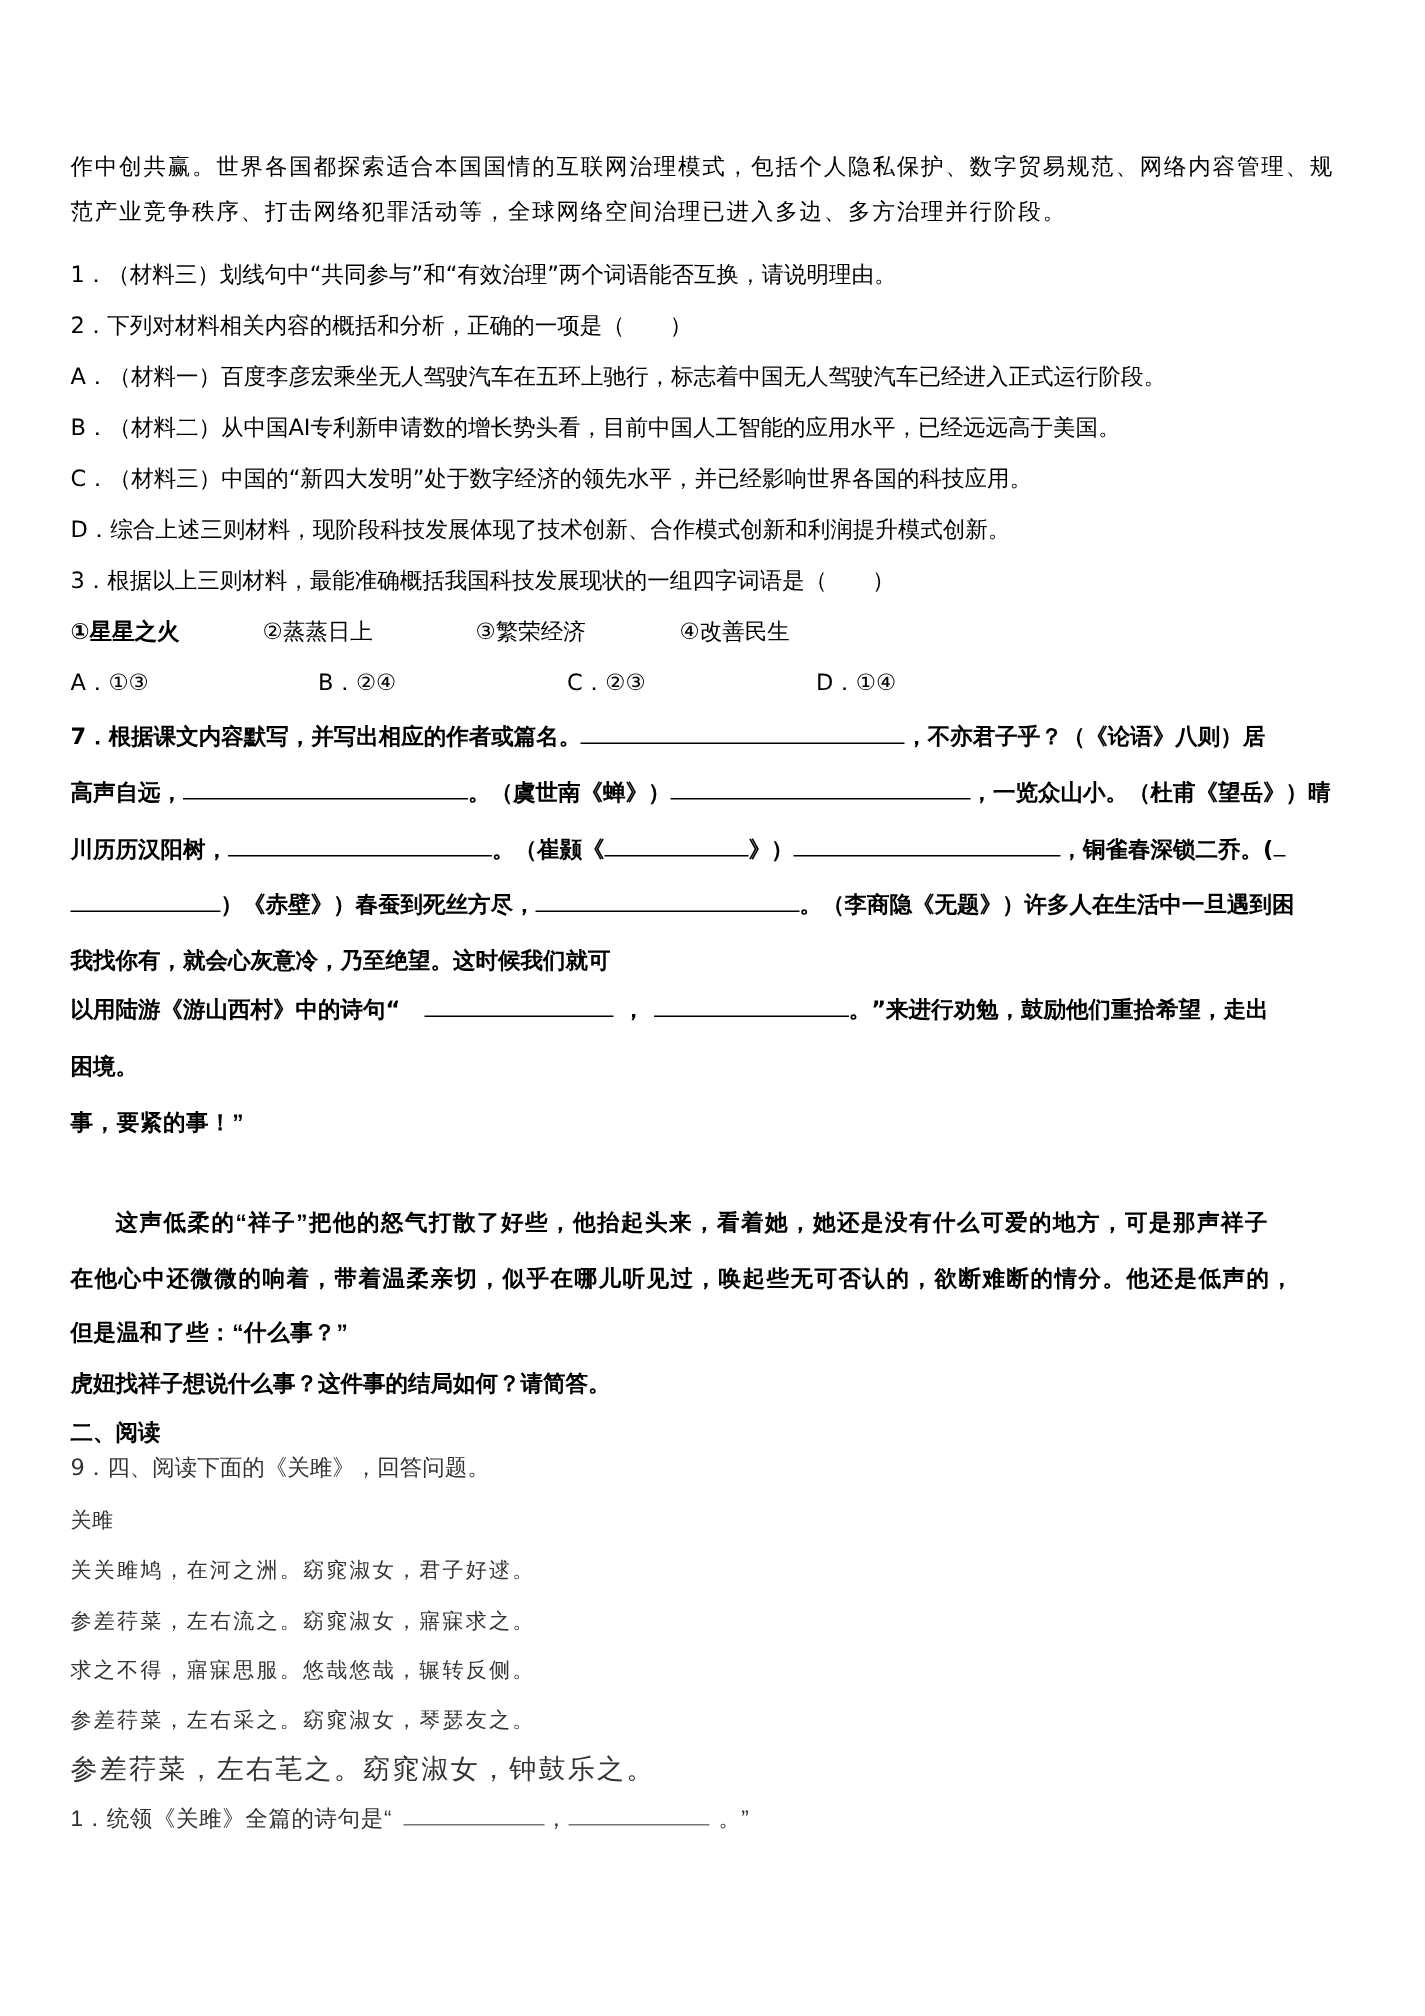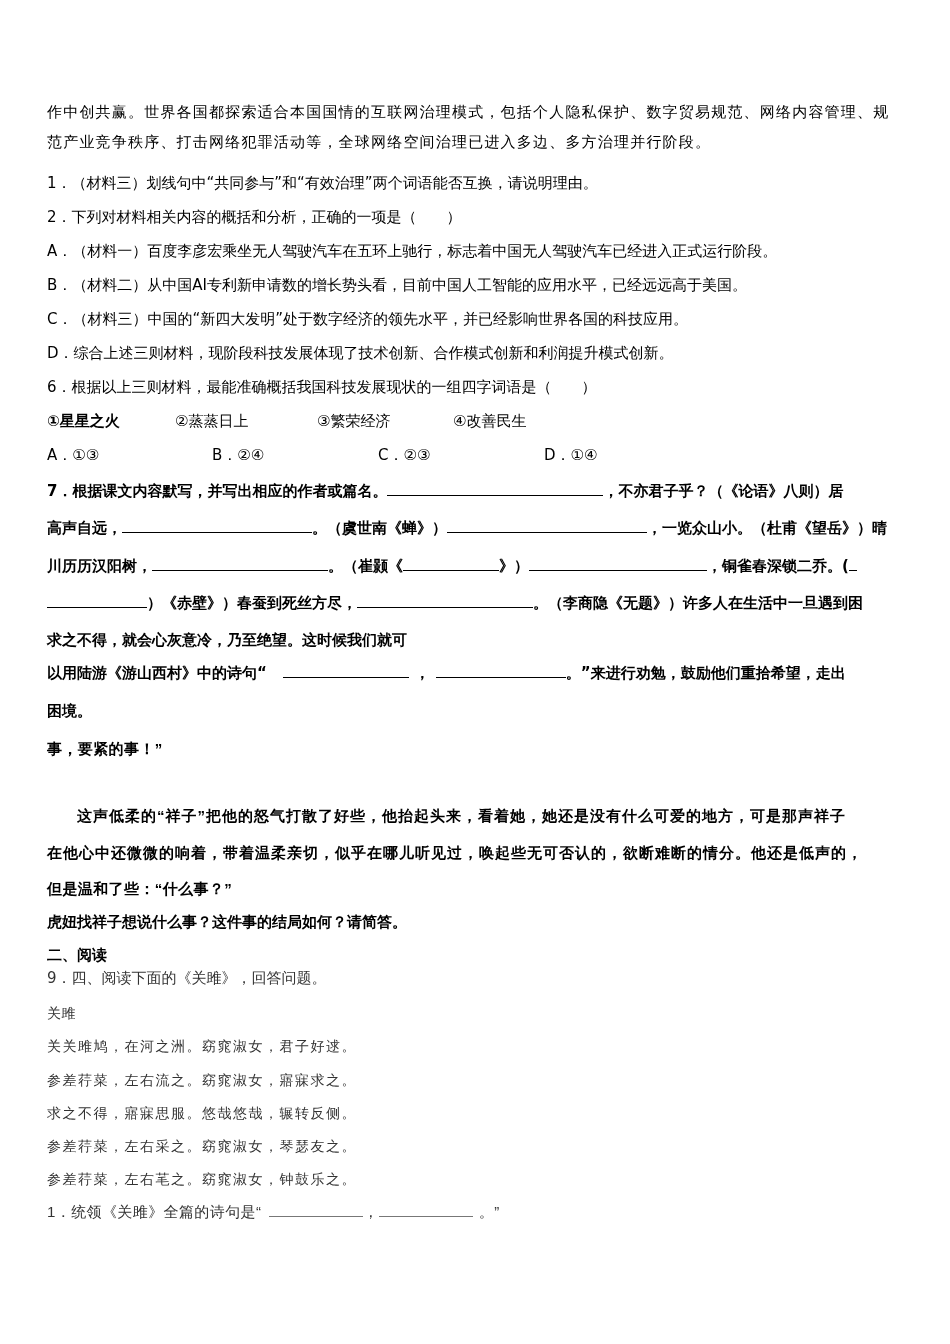--- a/index.html
+++ b/index.html
@@ -27,57 +27,57 @@
   <div class="line" style="top:132px; letter-spacing:1.2px;">范产业竞争秩序、打击网络犯罪活动等，全球网络空间治理已进入多边、多方治理并行阶段。</div>
 
   <div class="line sans" style="top:173px;">1．（材料三）划线句中“共同参与”和“有效治理”两个词语能否互换，请说明理由。</div>
 
   <div class="line sans" style="top:207px;">2．下列对材料相关内容的概括和分析，正确的一项是（　　）</div>
   <div class="line sans" style="top:241px;">A．（材料一）百度李彦宏乘坐无人驾驶汽车在五环上驰行，标志着中国无人驾驶汽车已经进入正式运行阶段。</div>
   <div class="line sans" style="top:275px;">B．（材料二）从中国AI专利新申请数的增长势头看，目前中国人工智能的应用水平，已经远远高于美国。</div>
   <div class="line sans" style="top:309px;">C．（材料三）中国的“新四大发明”处于数字经济的领先水平，并已经影响世界各国的科技应用。</div>
   <div class="line sans" style="top:343px;">D．综合上述三则材料，现阶段科技发展体现了技术创新、合作模式创新和利润提升模式创新。</div>
 
-  <div class="line sans" style="top:377px;">6．根据以上三则材料，最能准确概括我国科技发展现状的一组四字词语是（　　）</div>
+  <div class="line sans" style="top:377px;">3．根据以上三则材料，最能准确概括我国科技发展现状的一组四字词语是（　　）</div>
   <div class="line sans" style="top:411px;">
     <span class="opt" style="width:128px;font-weight:bold;">①星星之火</span><span class="opt" style="width:142px;">②蒸蒸日上</span><span class="opt" style="width:136px;">③繁荣经济</span><span class="opt">④改善民生</span>
   </div>
   <div class="line sans" style="top:445px;">
     <span class="opt" style="width:165px;">A．①③</span><span class="opt" style="width:166px;">B．②④</span><span class="opt" style="width:166px;">C．②③</span><span class="opt">D．①④</span>
   </div>
 
   <div class="line sans bold" style="top:481px;">
     <span>7．根据课文内容默写，并写出相应的作者或篇名。</span><span class="blank" style="width:216px;"></span><span>，不亦君子乎？（《论语》八则）居</span>
   </div>
   <div class="line sans bold" style="top:518px;">
     <span>高声自远，</span><span class="blank" style="width:190px;"></span><span>。（虞世南《蝉》）</span><span class="blank" style="width:200px;"></span><span>，一览众山小。（杜甫《望岳》）晴</span>
   </div>
   <div class="line sans bold" style="top:556px;">
     <span>川历历汉阳树，</span><span class="blank" style="width:176px;"></span><span>。（崔颢《</span><span class="blank" style="width:96px;"></span><span>》）</span><span class="blank" style="width:178px;"></span><span>，铜雀春深锁二乔。(</span><span class="blank" style="width:8px;"></span>
   </div>
   <div class="line sans bold" style="top:593px;">
     <span class="blank" style="width:100px;"></span><span>）《赤壁》）春蚕到死丝方尽，</span><span class="blank" style="width:176px;"></span><span>。（李商隐《无题》）许多人在生活中一旦遇到困</span>
   </div>
-  <div class="line sans bold" style="top:630px;">求之不得，就会心灰意冷，乃至绝望。这时候我们就可</div>
+  <div class="line sans bold" style="top:630px;">我找你有，就会心灰意冷，乃至绝望。这时候我们就可</div>
   <div class="line sans bold" style="top:663px;">
     <span>以用陆游《游山西村》中的诗句“</span><span style="display:inline-block;width:16px;"></span><span class="blank" style="width:126px;"></span><span style="padding:0 6px;">，</span><span class="blank" style="width:130px;"></span><span>。”来进行劝勉，鼓励他们重拾希望，走出</span>
   </div>
   <div class="line sans bold" style="top:701px;">困境。</div>
 
   <div class="line bold" style="top:739px;">事，要紧的事！”</div>
   <div class="line bold indent" style="top:806px; letter-spacing:1.0px;">这声低柔的“祥子”把他的怒气打散了好些，他抬起头来，看着她，她还是没有什么可爱的地方，可是那声祥子</div>
   <div class="line bold" style="top:843px; letter-spacing:1.0px;">在他心中还微微的响着，带着温柔亲切，似乎在哪儿听见过，唤起些无可否认的，欲断难断的情分。他还是低声的，</div>
   <div class="line bold" style="top:879px;">但是温和了些：“什么事？”</div>
   <div class="line sans bold" style="top:912px;">虎妞找祥子想说什么事？这件事的结局如何？请简答。</div>
 
   <div class="line sans bold" style="top:945px;">二、阅读</div>
   <div class="line sans gray" style="top:968px;">9．四、阅读下面的《关雎》，回答问题。</div>
   <div class="line gray" style="top:1003px; font-size:14px;">关雎</div>
   <div class="line gray" style="top:1036px; font-size:14px; letter-spacing:1.5px;">关关雎鸠，在河之洲。窈窕淑女，君子好逑。</div>
   <div class="line gray" style="top:1070px; font-size:14px; letter-spacing:1.5px;">参差荇菜，左右流之。窈窕淑女，寤寐求之。</div>
   <div class="line gray" style="top:1103px; font-size:14px; letter-spacing:1.5px;text-align:right;">求之不得，寤寐思服。悠哉悠哉，辗转反侧。</div>
   <div class="line gray" style="top:1136px; font-size:14px; letter-spacing:1.5px;">参差荇菜，左右采之。窈窕淑女，琴瑟友之。</div>
-  <div class="line gray" style="top:1169px; font-size:14px; letter-spacing:1.5px;">参差荇菜，左右芼之。窈窕淑女，钟鼓乐之。</div>
+  <div class="line gray" style="top:1169px; font-size:18px; letter-spacing:1.5px;">参差荇菜，左右芼之。窈窕淑女，钟鼓乐之。</div>
   <div class="line gray" style="top:1202px;">
     <span>1．统领《关雎》全篇的诗句是“</span><span style="display:inline-block;width:8px;"></span><span class="blank gray-line" style="width:94px;"></span><span>，</span><span class="blank gray-line" style="width:94px;"></span><span style="display:inline-block;width:6px;"></span><span>。”</span>
   </div>
 
 </div>
 
 </body></html>

